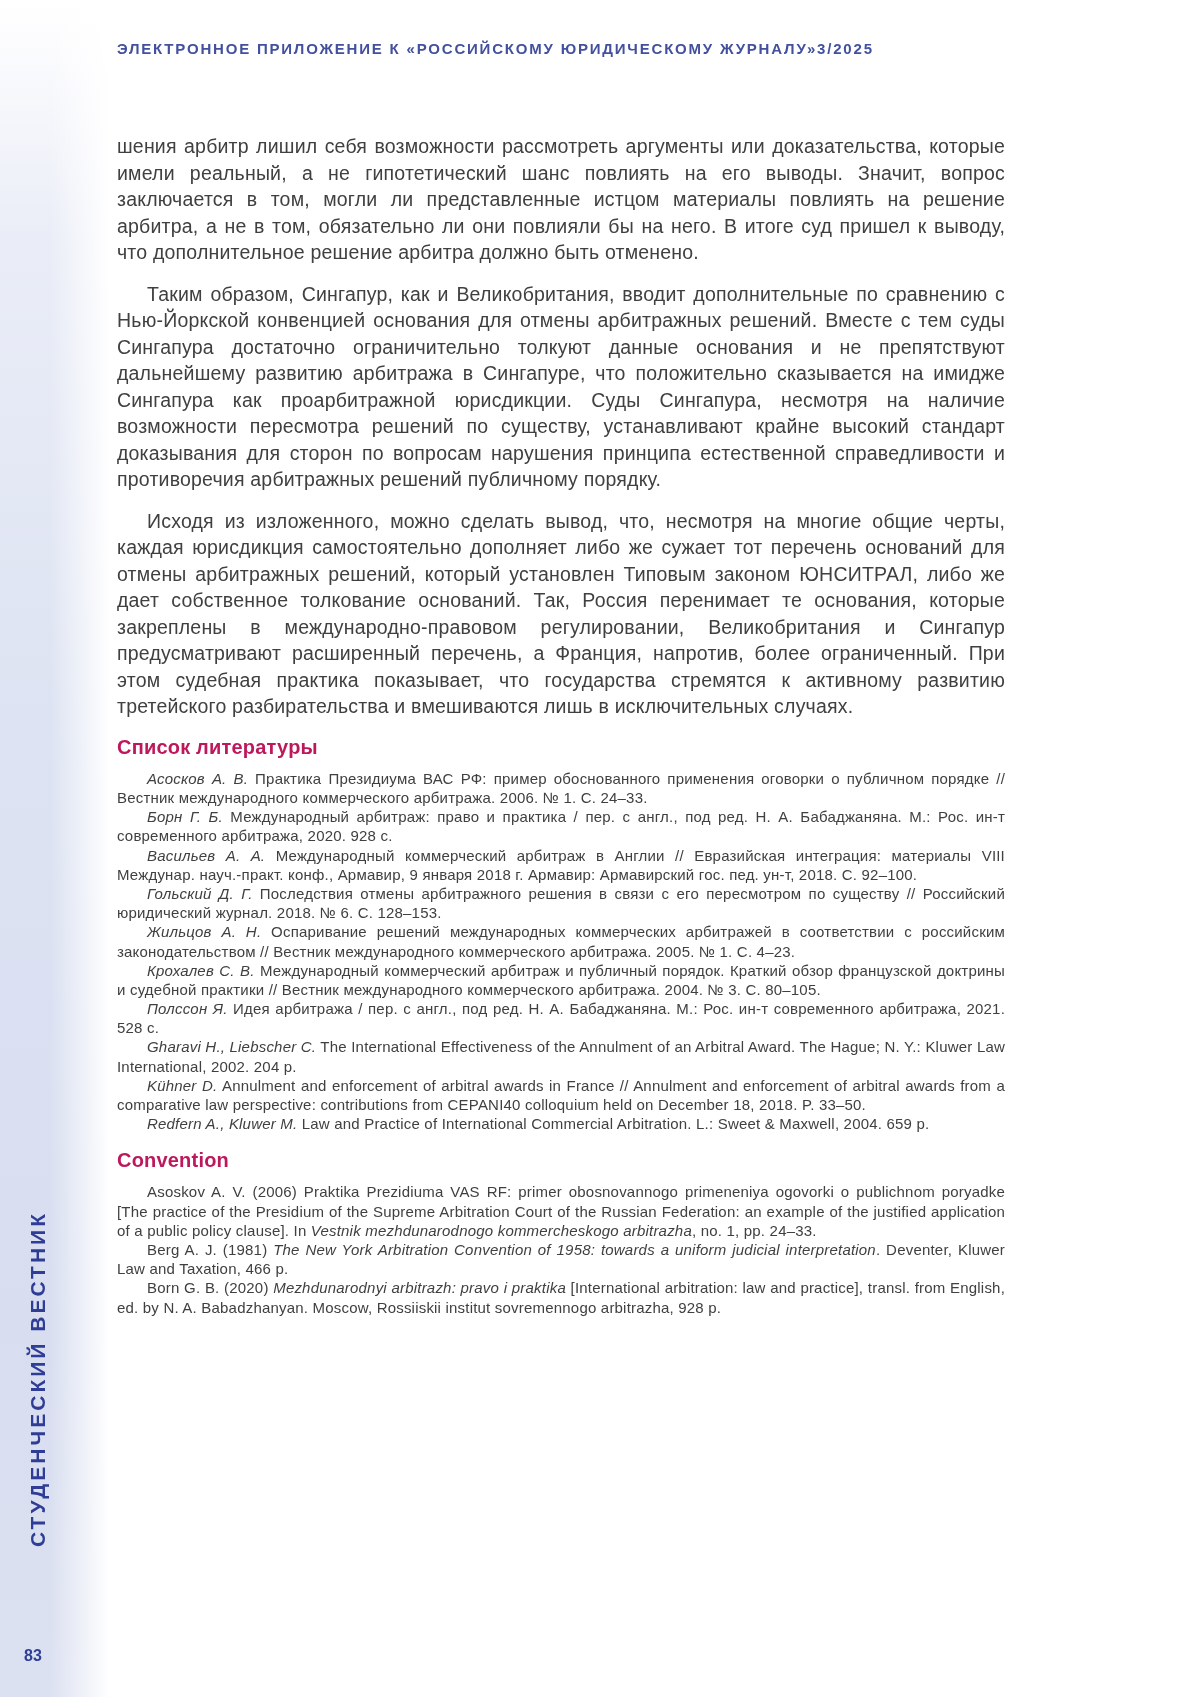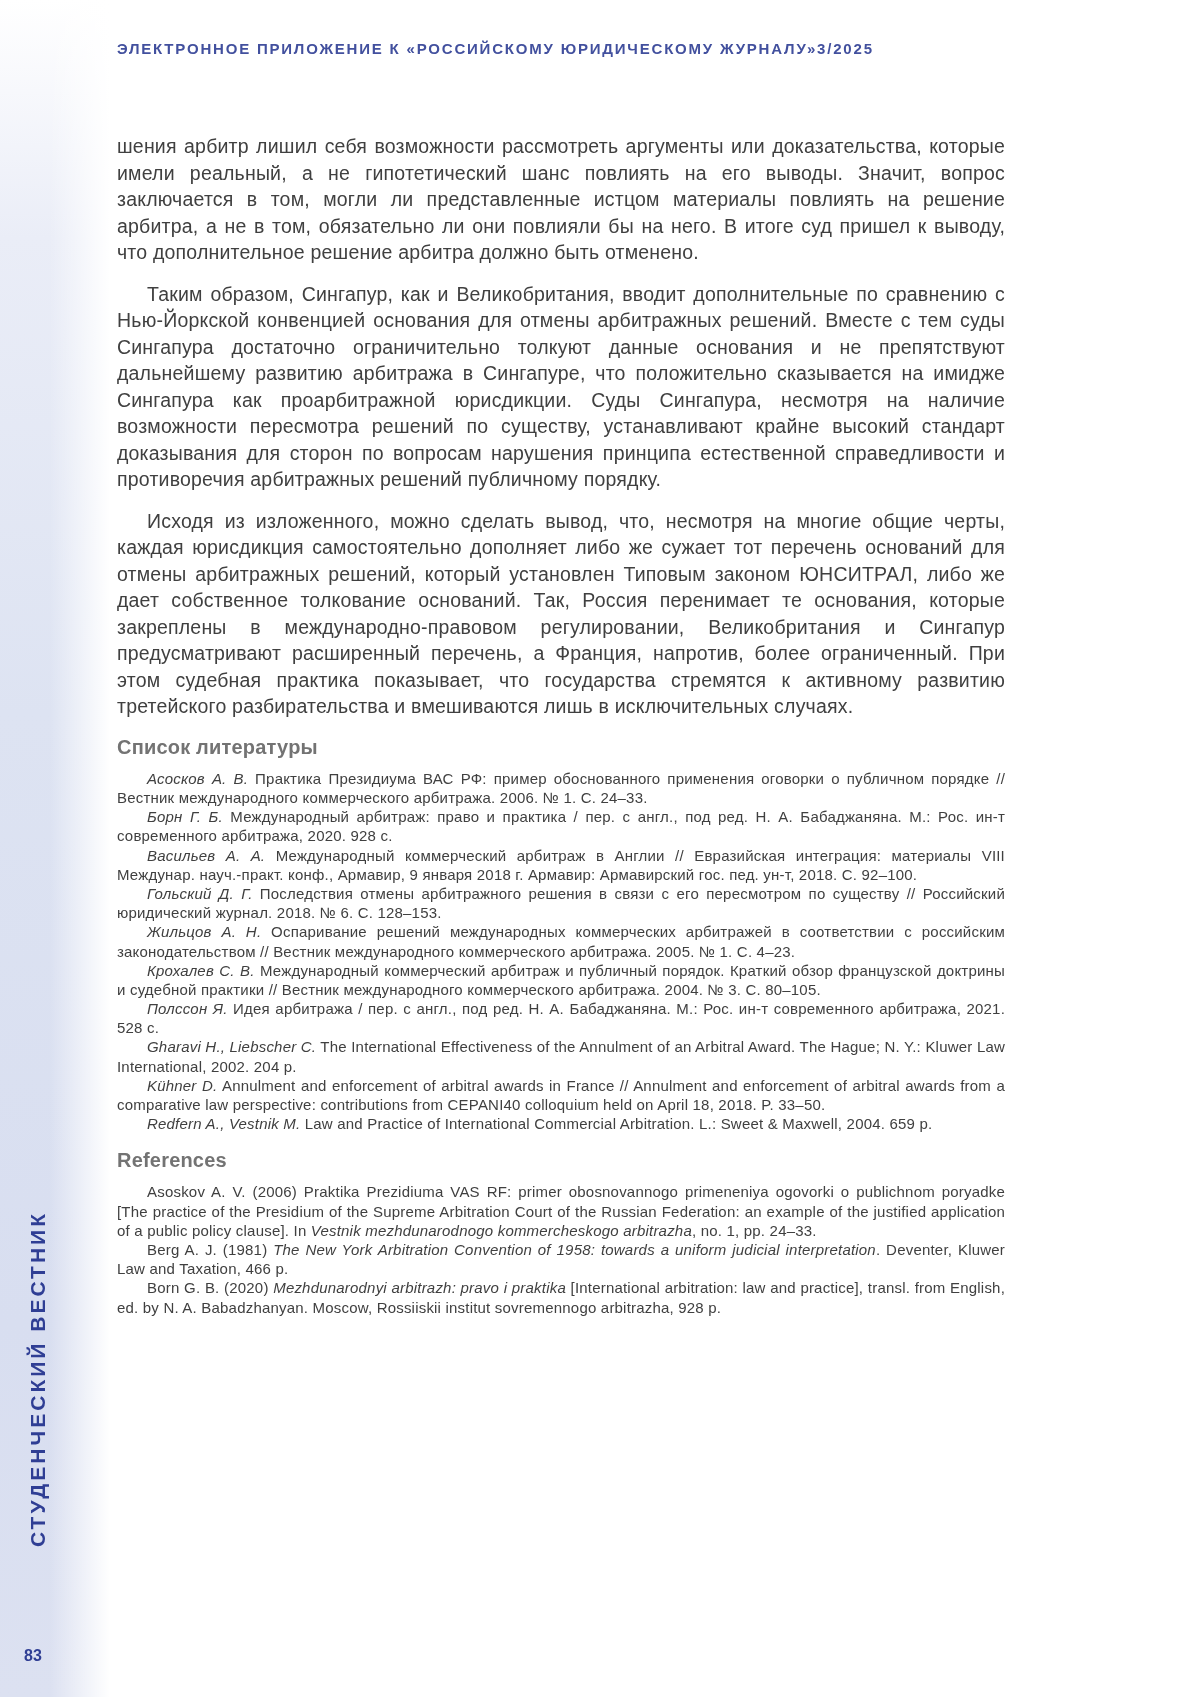--- a/index.html
+++ b/index.html
@@ -66,21 +66,21 @@
     text-align: justify;
     text-indent: 30px;
     letter-spacing: 0.2px;
     hyphens: auto;
     margin-top: 15px;
   }
   .no-indent { text-indent: 0; }
   .section-heading {
     font-size: 20px;
     font-weight: bold;
-    color: #737373;
+    color: #be185d;
     margin: 16px 0 10px 0;
     letter-spacing: 0.2px;
   }
   .ref-item {
     font-size: 15px;
     line-height: 1.28;
     text-align: justify;
     text-indent: 30px;
     letter-spacing: 0.2px;
     hyphens: auto;
@@ -111,23 +111,23 @@
     <h2 class="section-heading">Список литературы</h2>
 
     <p class="ref-item no-indent"><em>Асосков А. В.</em><span> Практика Президиума ВАС РФ: пример обоснованного применения оговорки о публичном порядке // Вестник международного коммерческого арбитража. 2006. № 1. С. 24–33.</span></p>
     <p class="ref-item"><em>Борн Г. Б.</em><span> Международный арбитраж: право и практика / пер. с англ., под ред. Н. А. Бабаджаняна. М.: Рос. ин-т современного арбитража, 2020. 928 с.</span></p>
     <p class="ref-item"><em>Васильев А. А.</em><span> Международный коммерческий арбитраж в Англии // Евразийская интеграция: материалы VIII Междунар. науч.-практ. конф., Армавир, 9 января 2018 г. Армавир: Армавирский гос. пед. ун-т, 2018. С. 92–100.</span></p>
     <p class="ref-item"><em>Гольский Д. Г.</em><span> Последствия отмены арбитражного решения в связи с его пересмотром по существу // Российский юридический журнал. 2018. № 6. С. 128–153.</span></p>
     <p class="ref-item"><em>Жильцов А. Н.</em><span> Оспаривание решений международных коммерческих арбитражей в соответствии с российским законодательством // Вестник международного коммерческого арбитража. 2005. № 1. С. 4–23.</span></p>
     <p class="ref-item"><em>Крохалев С. В.</em><span> Международный коммерческий арбитраж и публичный порядок. Краткий обзор французской доктрины и судебной практики // Вестник международного коммерческого арбитража. 2004. № 3. С. 80–105.</span></p>
     <p class="ref-item"><em>Полссон Я.</em><span> Идея арбитража / пер. с англ., под ред. Н. А. Бабаджаняна. М.: Рос. ин-т современного арбитража, 2021. 528 с.</span></p>
     <p class="ref-item"><em>Gharavi H., Liebscher C.</em><span> The International Effectiveness of the Annulment of an Arbitral Award. The Hague; N. Y.: Kluwer Law International, 2002. 204 p.</span></p>
-    <p class="ref-item"><em>Kühner D.</em><span> Annulment and enforcement of arbitral awards in France // Annulment and enforcement of arbitral awards from a comparative law perspective: contributions from CEPANI40 colloquium held on April 18, 2018. P. 33–50.</span></p>
-    <p class="ref-item"><em>Redfern A., Vestnik M.</em><span> Law and Practice of International Commercial Arbitration. L.: Sweet &amp; Maxwell, 2004. 659 p.</span></p>
+    <p class="ref-item"><em>Kühner D.</em><span> Annulment and enforcement of arbitral awards in France // Annulment and enforcement of arbitral awards from a comparative law perspective: contributions from CEPANI40 colloquium held on December 18, 2018. P. 33–50.</span></p>
+    <p class="ref-item"><em>Redfern A., Kluwer M.</em><span> Law and Practice of International Commercial Arbitration. L.: Sweet &amp; Maxwell, 2004. 659 p.</span></p>
 
-    <h2 class="section-heading">References</h2>
+    <h2 class="section-heading">Convention</h2>
 
     <p class="ref-item no-indent"><span>Asoskov A. V. (2006) Praktika Prezidiuma VAS RF: primer obosnovannogo primeneniya ogovorki o publichnom poryadke [The practice of the Presidium of the Supreme Arbitration Court of the Russian Federation: an example of the justified application of a public policy clause]. In </span><em>Vestnik mezhdunarodnogo kommercheskogo arbitrazha</em><span>, no. 1, pp. 24–33.</span></p>
     <p class="ref-item"><span>Berg A. J. (1981) </span><em>The New York Arbitration Convention of 1958: towards a uniform judicial interpretation</em><span>. Deventer, Kluwer Law and Taxation, 466 p.</span></p>
     <p class="ref-item"><span>Born G. B. (2020) </span><em>Mezhdunarodnyi arbitrazh: pravo i praktika</em><span> [International arbitration: law and practice], transl. from English, ed. by N. A. Babadzhanyan. Moscow, Rossiiskii institut sovremennogo arbitrazha, 928 p.</span></p>
 
   </main>
 </div>
 
 </body></html>

